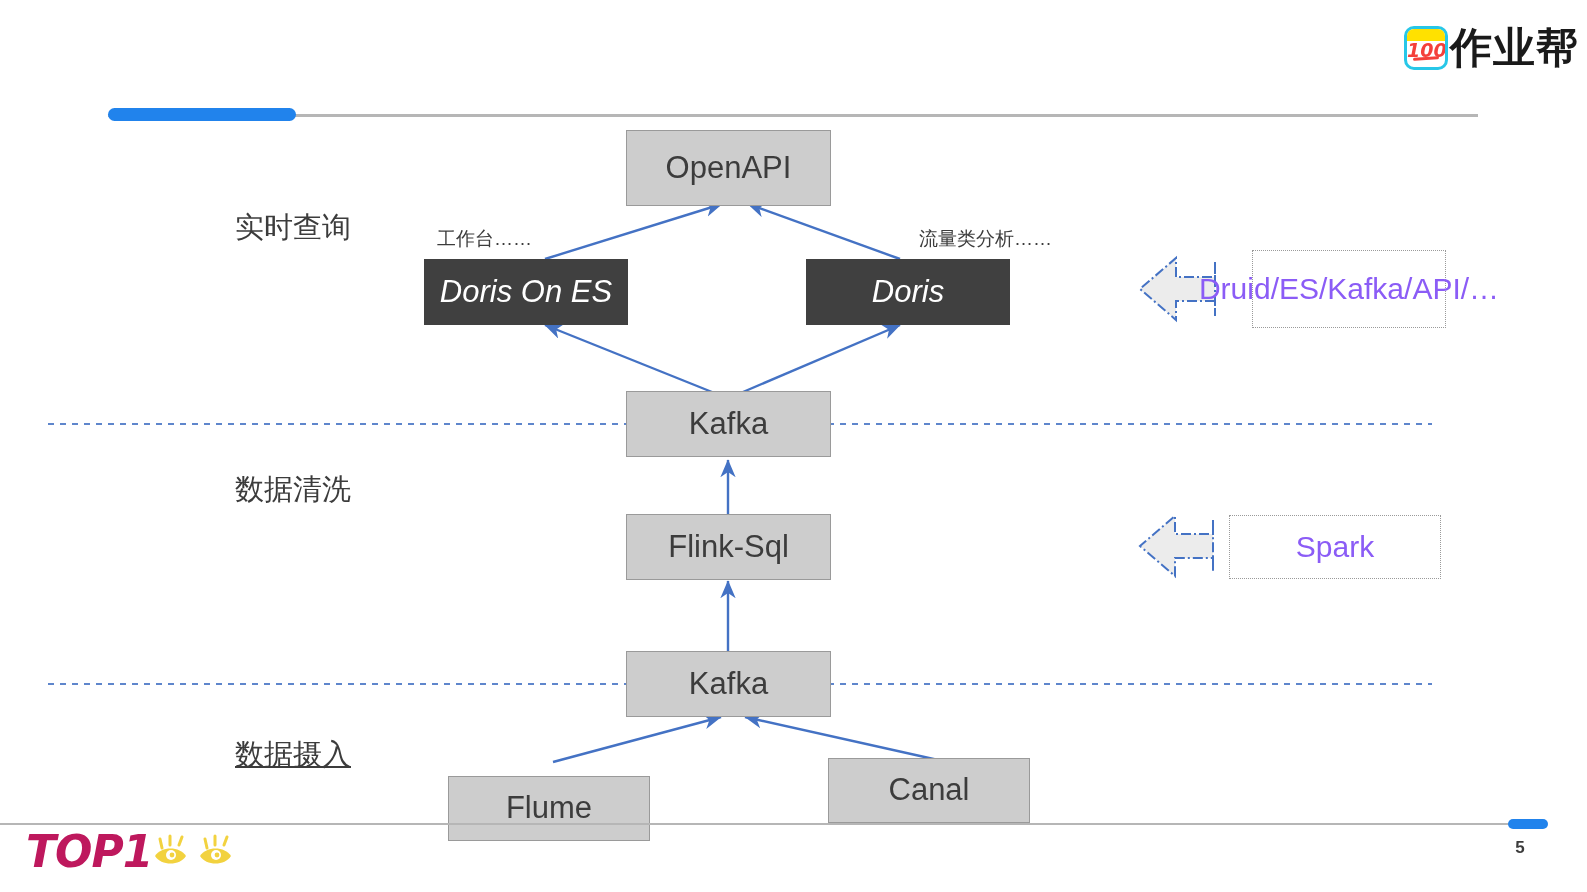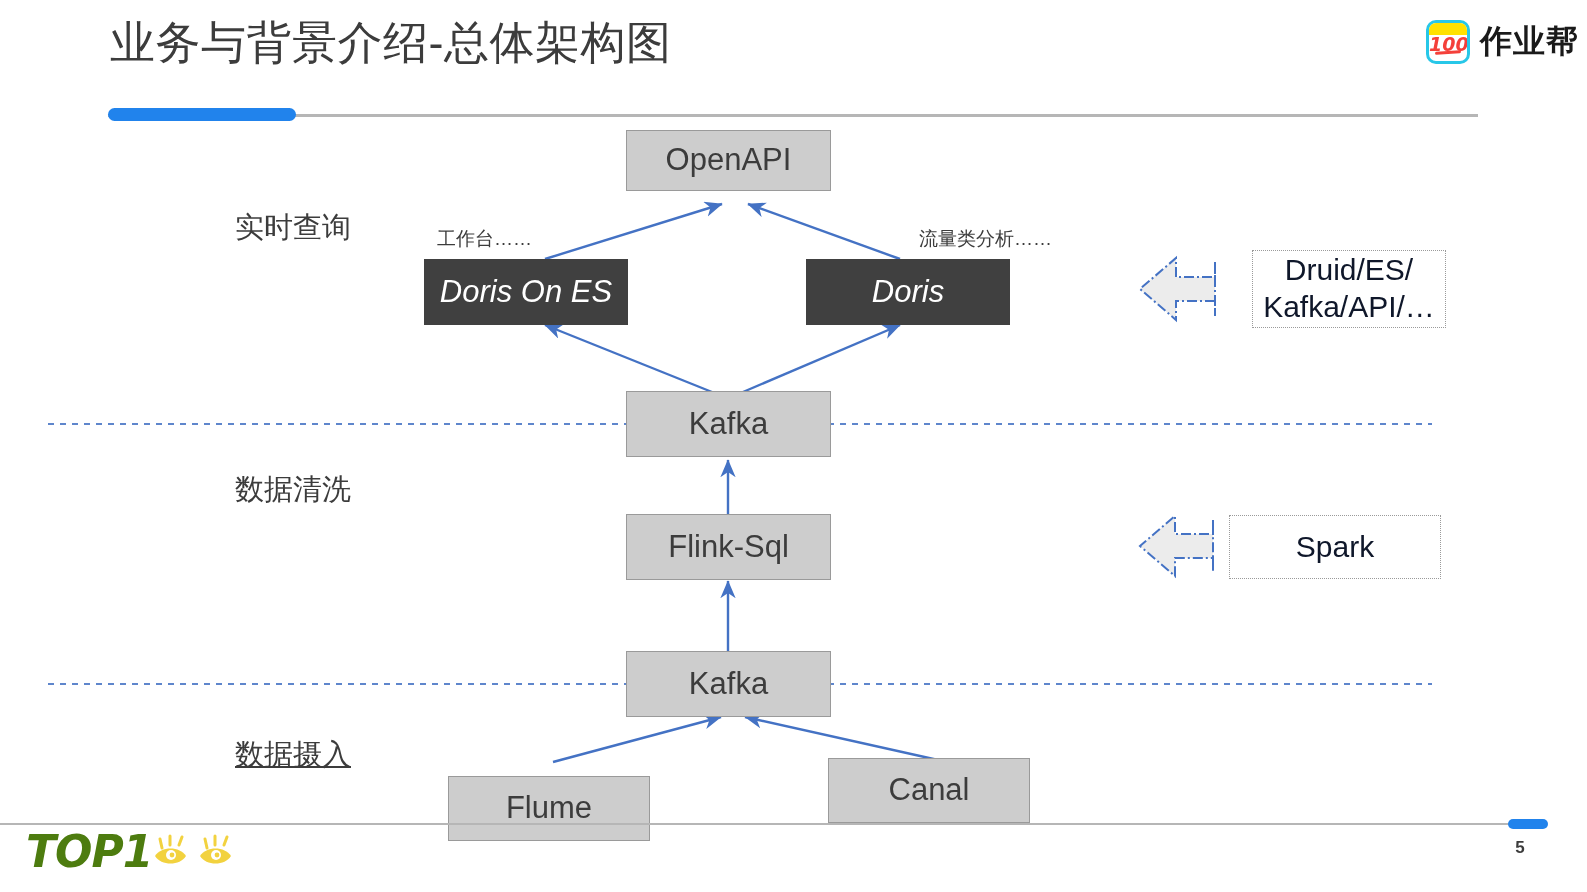--- a/index.html
+++ b/index.html
@@ -49,21 +49,21 @@
     border-radius: 7px;
   }
 
   
   .brand {
     position: absolute;
     right: 8px;
     top: 20px;
     display: flex;
     align-items: center;
-    gap: 10px;
+    gap: 2px;
   }
   .brand-badge {
     position: relative;
     width: 44px;
     height: 44px;
     border-radius: 10px;
     background: #ffffff;
     border: 3px solid #27c7e8;
     box-sizing: border-box;
     overflow: hidden;
@@ -90,21 +90,21 @@
     position: absolute;
     left: 6px;
     right: 6px;
     bottom: 7px;
     height: 3px;
     background: #f4403a;
     transform: rotate(-4deg);
     border-radius: 2px;
   }
   .brand-name {
-    font-size: 32px;
+    font-size: 42px;
     font-weight: bold;
     color: #1a1a1a;
     letter-spacing: 1px;
     white-space: nowrap;
   }
 
   
   .canvas {
     position: absolute;
     left: 0;
@@ -133,25 +133,25 @@
   }
   .node.green {
     background: #404040;
     border: none;
     color: #ffffff;
     font-style: italic;
   }
   .node.dotted {
     background: #ffffff;
     border: 1px dotted #9a9a9a;
-    color: #0f172a;
+    color: #8b5cf6;
     font-size: 30px;
     line-height: 1.22;
     white-space: normal;
-    flex-direction: column;
+    flex-direction: row;
   }
 
   
   .stage-label {
     position: absolute;
     font-size: 29px;
     color: #3c3c3c;
     white-space: nowrap;
   }
 
@@ -196,31 +196,30 @@
     position: absolute;
     left: 26px;
     top: 826px;
     display: flex;
     align-items: center;
   }
   .top1-text {
     font-size: 44px;
     font-weight: bold;
     font-style: italic;
-    color: #4d7c0f;
+    color: #be185d;
     letter-spacing: -1px;
     font-family: "DejaVu Sans", sans-serif;
   }
 </style>
 </head>
 <body>
 
 <div id="slide">
 
-  <div class="slide-title">业务与背景介绍-总体架构图</div>
   <div class="title-rule"></div>
   <div class="title-rule-accent"></div>
 
   <div class="brand">
     <div class="brand-badge">
       <div class="cap"></div>
       <div class="hundred">100</div>
       <div class="bar"></div>
     </div>
     <div class="brand-name">作业帮</div>
@@ -269,21 +268,21 @@
     </svg>
   </div>
 
   <div class="stage-label" style="left:235px; top:208px;">实时查询</div>
   <div class="stage-label" style="left:235px; top:470px;">数据清洗</div>
   <div class="stage-label" style="left:235px; top:735px;text-decoration:underline;">数据摄入</div>
 
   <div class="edge-note" style="left:437px; top:226px;">工作台……</div>
   <div class="edge-note" style="left:919px; top:226px;">流量类分析……</div>
 
-  <div class="node gray" style="left:626px; top:130px; width:205px; height:61px;">
+  <div class="node gray" style="left:626px; top:130px; width:205px; height:76px;">
     <span>OpenAPI</span>
   </div>
 
   <div class="node green" style="left:424px; top:259px; width:204px; height:66px;">
     <span>Doris On ES</span>
   </div>
 
   <div class="node green" style="left:806px; top:259px; width:204px; height:66px;">
     <span>Doris</span>
   </div>

